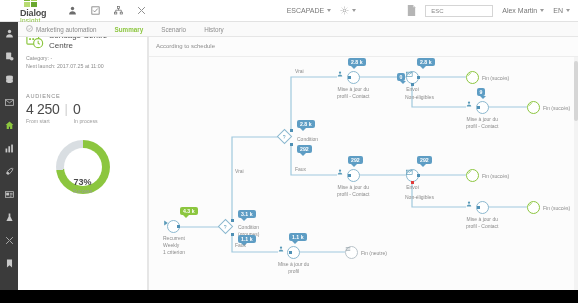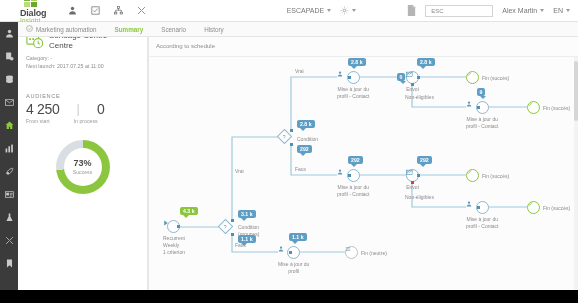--- a/index.html
+++ b/index.html
@@ -42,33 +42,33 @@
 
   
   .lpanel { position:absolute; left:18px; top:22px; width:130px; height:268px; background:#fff;
             border-right:1px solid #e6e6e6; }
   .camp-head { display:flex; align-items:flex-start; gap:5px; padding:9px 6px 0 8px; }
   .camp-ico { width:18px; height:18px; position:relative; flex:0 0 auto; }
   .camp-title { font-size:8px; color:#4c4c4c; line-height:1.25; font-weight:normal; }
   .camp-meta { padding:4px 6px 0 8px; font-size:5.3px; color:#8d8d8d; line-height:1.5; }
 
   .aud-label { padding:22px 0 0 8px; font-size:5.6px; color:#8a8a8a; letter-spacing:0.7px; }
-  .aud-row { display:flex; align-items:center; gap:17px; padding:2px 0 0 8px; color:#4a4a4a; }
+  .aud-row { display:flex; align-items:center; gap:5px; padding:2px 0 0 8px; color:#4a4a4a; }
   .aud-big { font-size:14px; letter-spacing:-0.3px; }
   .aud-sep { font-size:13px; color:#cfcfcf; font-weight:300; }
   .aud-sub { display:flex; gap:12px; padding:1px 0 0 8px; font-size:5.2px; color:#9a9a9a; }
   .aud-sub span:nth-child(2){ margin-left:12px; }
 
   .donut-wrap { display:flex; justify-content:center; margin-top:16px; }
   .donut { position:relative; width:54px; height:54px; border-radius:50%;
            background:conic-gradient(#8cc63f 0deg 263deg, #d9dee2 263deg 360deg); }
   .donut::after { content:""; position:absolute; left:8px; top:8px; width:38px; height:38px;
                   border-radius:50%; background:#fff; }
   .donut-lbl { position:absolute; inset:0; display:flex; flex-direction:column;
-               align-items:center; justify-content:center; z-index:2; }
+               align-items:center; justify-content:flex-end; z-index:2; }
   .donut-pct { font-size:9px; color:#4a4a4a; font-weight:bold; }
   .donut-sub { font-size:5.2px; color:#9b9b9b; margin-top:1px; }
 
   
   .tabbar { position:absolute; left:18px; top:22px; width:560px; height:15px; background:#fafafa;
             border-bottom:1px solid #e6e6e6; display:flex; align-items:center; z-index:5; }
   .tab { font-size:6.3px; color:#8d8d8d; padding:0 9px; white-space:nowrap; line-height:15px; }
   .tab.ma { display:flex; align-items:center; gap:3px; color:#8d8d8d; padding-left:8px; }
   .tab.active { color:#8cc63f; font-weight:bold; }
 

